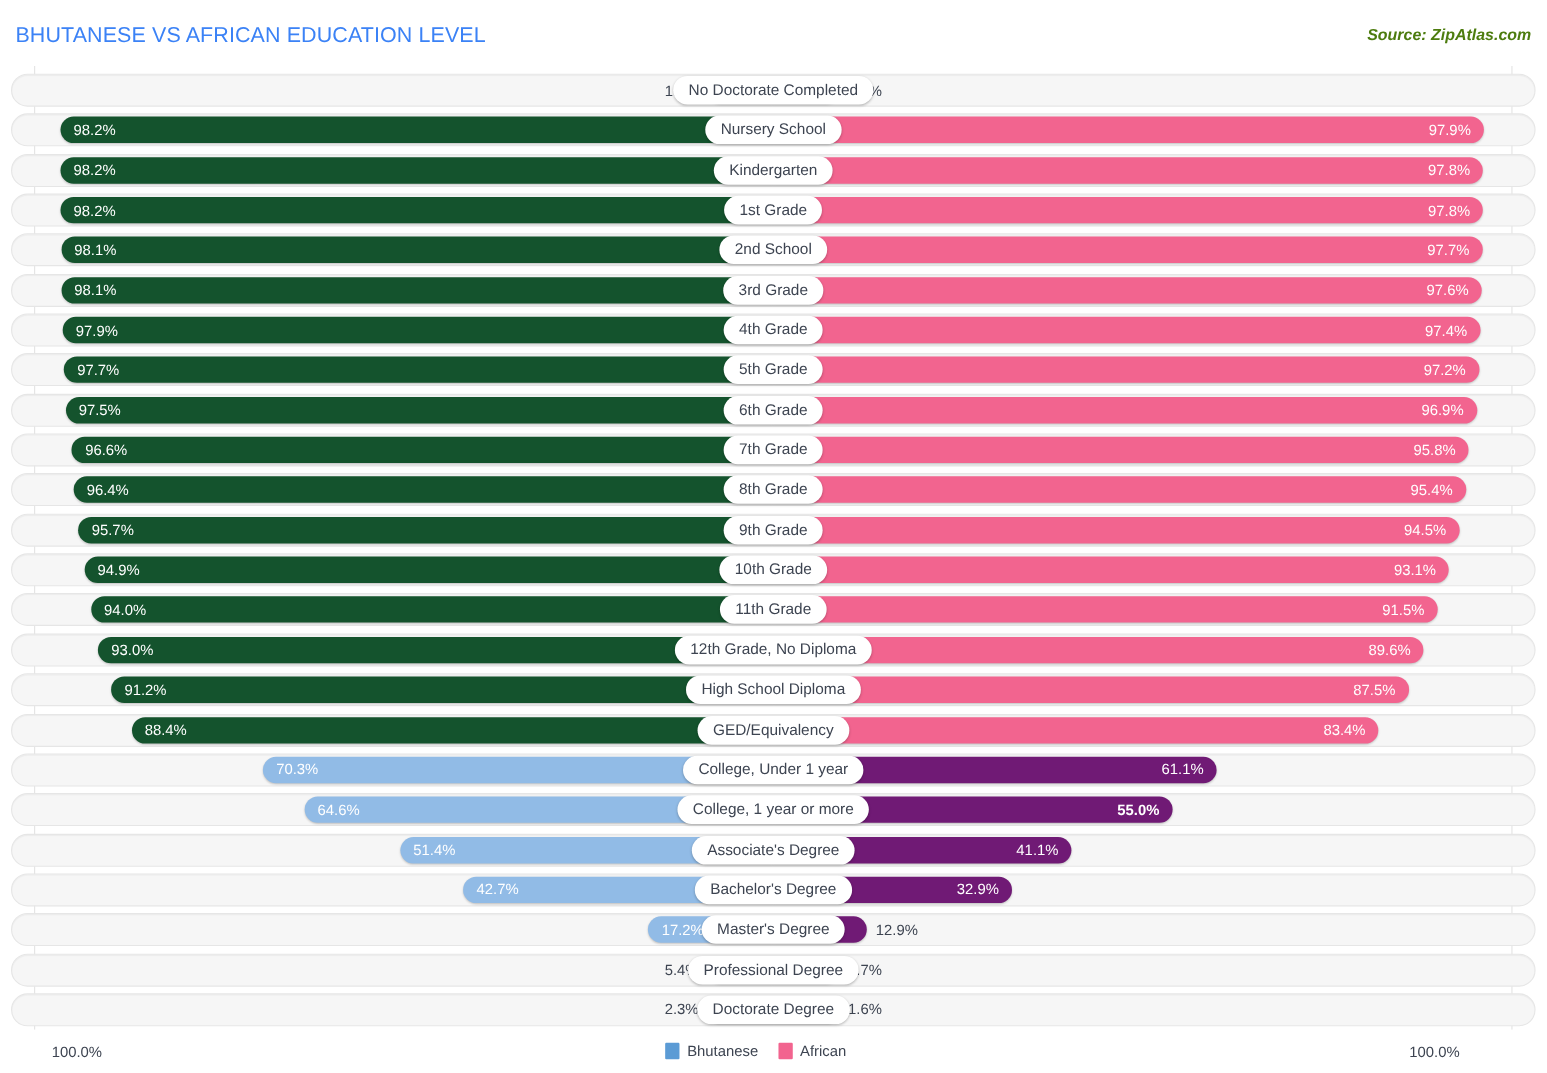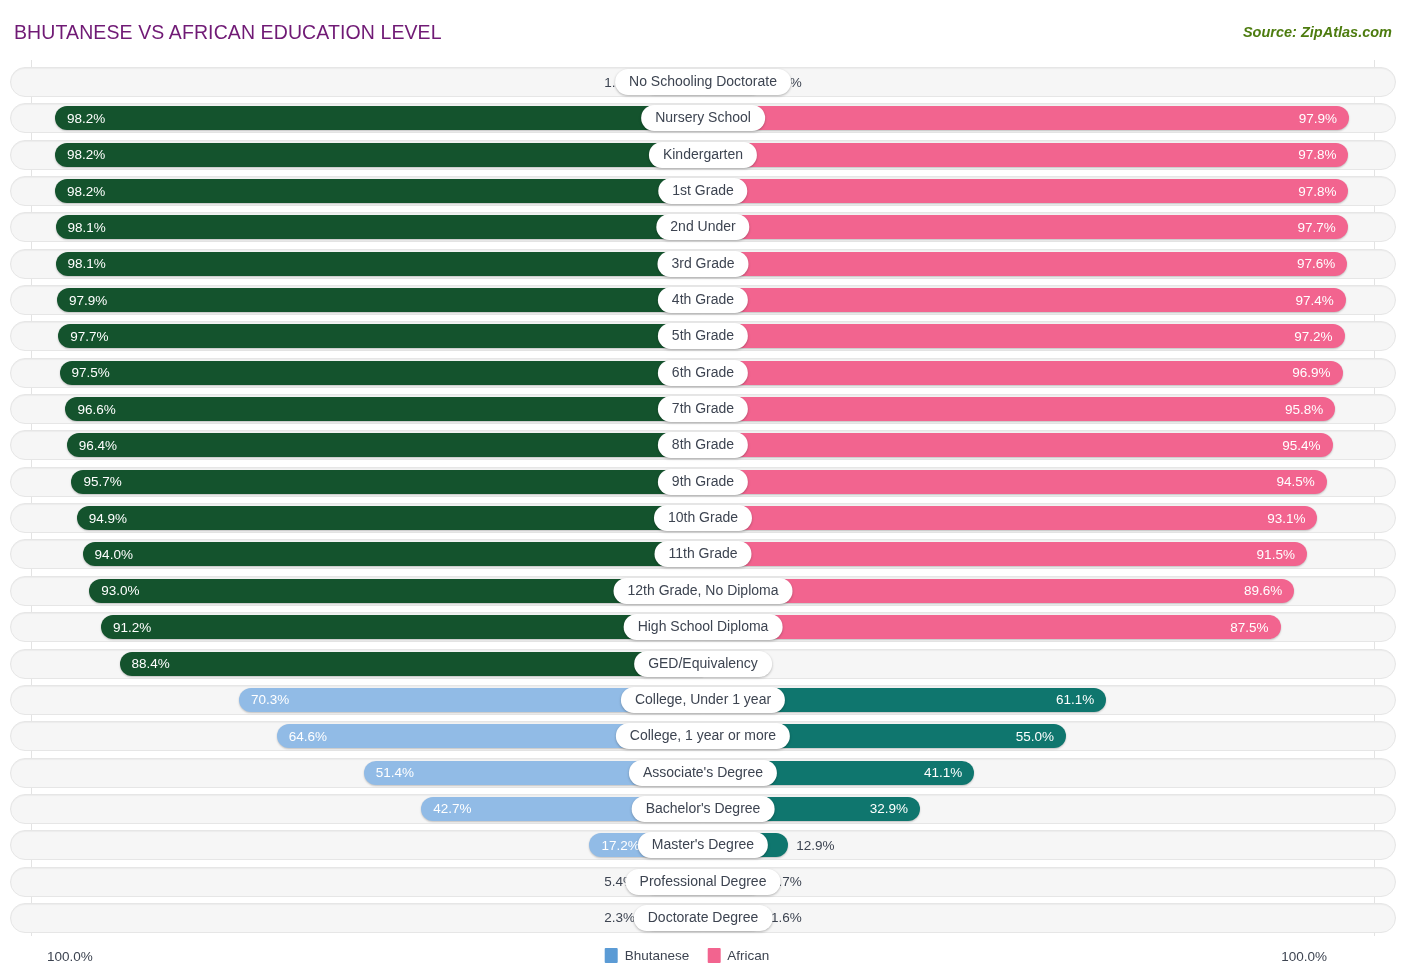--- a/index.html
+++ b/index.html
@@ -20,21 +20,21 @@
   
   .header {
     position: absolute;
     top: 0; left: 0; right: 0;
     height: 60px;
   }
   .title {
     position: absolute;
     left: 14px; top: 21px;
     font-size: 19.5px;
-    color: #701a75;
+    color: #3b82f6;
     letter-spacing: 0.1px;
     white-space: nowrap;
   }
   .source {
     position: absolute;
     right: 14px; top: 24px;
     font-size: 14.5px;
     font-style: italic;
     font-weight: bold;
     color: #4d7c0f;
@@ -93,21 +93,21 @@
     height: 24px;
     border-radius: 12px;
     position: relative;
     box-shadow: 0 1px 2px rgba(0,0,0,0.22);
     display: flex;
     align-items: center;
   }
   .bar.blue { background: #14532d; justify-content: flex-start; }
   .bar.blue.lite { background: #91bbe6; }
   .bar.pink { background: #f2648f; justify-content: flex-end; }
-  .bar.pink.lite { background: #0f766e; }
+  .bar.pink.lite { background: #701a75; }
 
   
   .bar.blue  { border-top-right-radius: 0; border-bottom-right-radius: 0; }
   .bar.pink  { border-top-left-radius: 0;  border-bottom-left-radius: 0; }
 
   .val-in {
     font-size: 13.5px;
     color: #ffffff;
     white-space: nowrap;
   }
@@ -187,21 +187,21 @@
         <div class="row">
           <div class="track"></div>
           <div class="half left">
             <div class="bar blue lite" style="width: 60px;"></div>
             <span class="val-out">1.8%</span>
           </div>
           <div class="half right">
             <div class="bar pink lite" style="width: 60px;"></div>
             <span class="val-out">2.2%</span>
           </div>
-          <div class="pill">No Schooling Doctorate</div>
+          <div class="pill">No Doctorate Completed</div>
         </div>
         <div class="row">
           <div class="track"></div>
           <div class="half left">
             <div class="bar blue" style="width: 648.12px;">
               <span class="val-in">98.2%</span>
             </div>
           </div>
           <div class="half right">
             <div class="bar pink" style="width: 646.14px;">
@@ -243,21 +243,21 @@
           <div class="half left">
             <div class="bar blue" style="width: 647.46px;">
               <span class="val-in">98.1%</span>
             </div>
           </div>
           <div class="half right">
             <div class="bar pink" style="width: 644.82px;">
               <span class="val-in">97.7%</span>
             </div>
           </div>
-          <div class="pill">2nd Under</div>
+          <div class="pill">2nd School</div>
         </div>
         <div class="row">
           <div class="track"></div>
           <div class="half left">
             <div class="bar blue" style="width: 647.46px;">
               <span class="val-in">98.1%</span>
             </div>
           </div>
           <div class="half right">
             <div class="bar pink" style="width: 644.16px;">
@@ -406,20 +406,25 @@
           </div>
           <div class="pill">High School Diploma</div>
         </div>
         <div class="row">
           <div class="track"></div>
           <div class="half left">
             <div class="bar blue" style="width: 583.44px;">
               <span class="val-in">88.4%</span>
             </div>
           </div>
+          <div class="half right">
+            <div class="bar pink" style="width: 550.44px;">
+              <span class="val-in">83.4%</span>
+            </div>
+          </div>
           <div class="pill">GED/Equivalency</div>
         </div>
         <div class="row">
           <div class="track"></div>
           <div class="half left">
             <div class="bar blue lite" style="width: 463.98px;">
               <span class="val-in">70.3%</span>
             </div>
           </div>
           <div class="half right">
@@ -430,21 +435,21 @@
           <div class="pill">College, Under 1 year</div>
         </div>
         <div class="row">
           <div class="track"></div>
           <div class="half left">
             <div class="bar blue lite" style="width: 426.36px;">
               <span class="val-in">64.6%</span>
             </div>
           </div>
           <div class="half right">
-            <div class="bar pink lite" style="width: 363px;">
+            <div class="bar pink lite" style="width: 363px; font-weight: bold;">
               <span class="val-in">55.0%</span>
             </div>
           </div>
           <div class="pill">College, 1 year or more</div>
         </div>
         <div class="row">
           <div class="track"></div>
           <div class="half left">
             <div class="bar blue lite" style="width: 339.24px;">
               <span class="val-in">51.4%</span>

